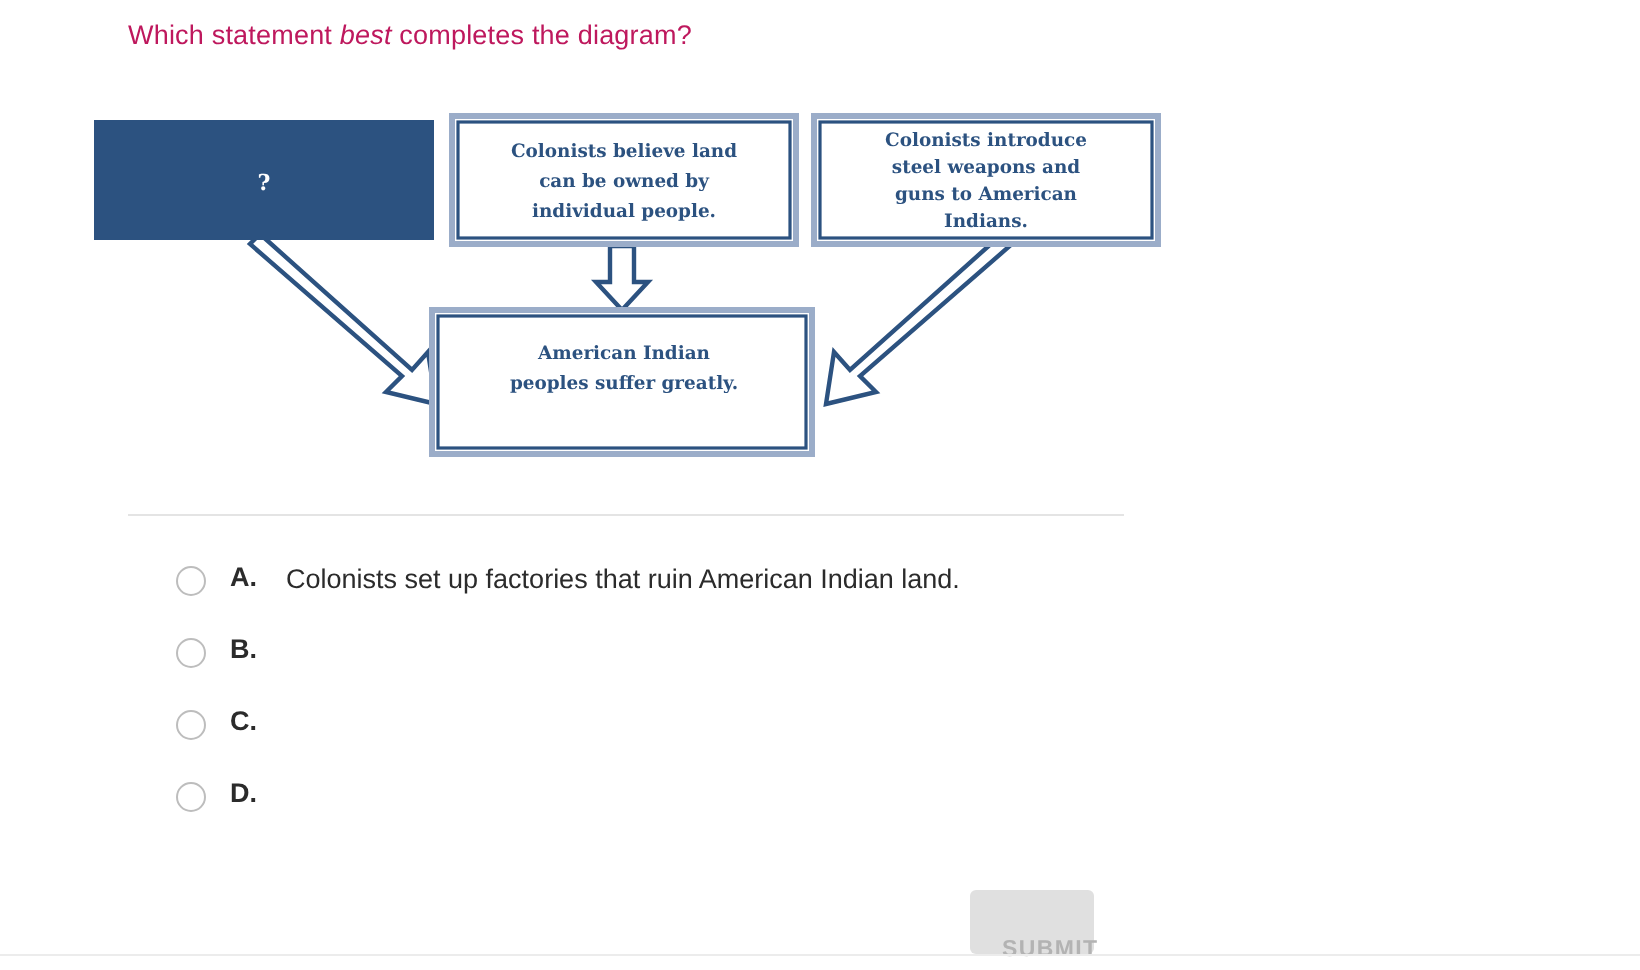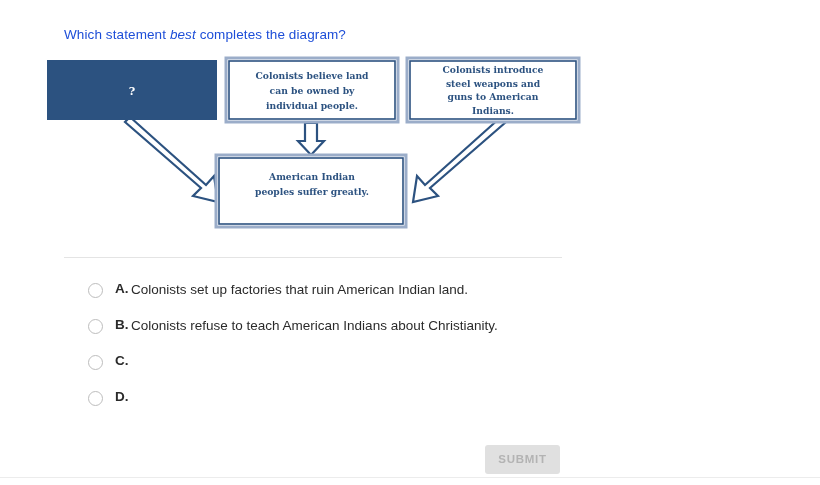--- a/index.html
+++ b/index.html
@@ -16,24 +16,24 @@
     overflow: hidden;
     font-family: "Liberation Sans", sans-serif;
     color: #2b2b2b;
     -webkit-font-smoothing: antialiased;
   }
 
   
   .question-prompt {
     position: absolute;
     left: 64px;
-    top: 26px;
+    top: 9px;
     font-size: 13.5px;
     line-height: 18px;
-    color: #1d4ed8;
+    color: #be185d;
     letter-spacing: 0.1px;
     white-space: nowrap;
     text-align: right;
   }
   .question-prompt .em {
     font-style: italic;
   }
 
   
   .diagram {
@@ -83,44 +83,44 @@
     font-weight: bold;
     color: #2b2b2b;
     margin-left: 12px;
     margin-top: 5px;
     flex: 0 0 auto;
     min-width: 16px;
   }
   .option-text {
     font-size: 13.5px;
     color: #2b2b2b;
-    margin-left: 0;
+    margin-left: 12px;
     margin-top: 5px;
     line-height: 18px;
     white-space: nowrap;
   }
 
   
   .submit-button {
     position: absolute;
     left: 485px;
     top: 445px;
-    width: 75px;
+    width: 62px;
     height: 29px;
     background: #e0e0e0;
     border: none;
     border-radius: 3px;
     color: #b3b3b3;
     font-family: "Liberation Sans", sans-serif;
     font-size: 11.5px;
     font-weight: bold;
     letter-spacing: 0.7px;
     text-align: center;
     line-height: 29px;
-    padding: 0;
+    padding: 16px;
     cursor: default;
   }
 
   
   .bottom-rule {
     position: absolute;
     left: 0;
     top: 477px;
     width: 820px;
     height: 1px;
@@ -202,21 +202,20 @@
 
   <div class="option-row">
     <span class="radio"></span>
     <span class="option-letter">A.</span>
     <span class="option-text">Colonists set up factories that ruin American Indian land.</span>
   </div>
 
   <div class="option-row">
     <span class="radio"></span>
     <span class="option-letter">B.</span>
-    <span class="option-text">Colonists refuse to teach American Indians about Christianity.</span>
   </div>
 
   <div class="option-row">
     <span class="radio"></span>
     <span class="option-letter">C.</span>
   </div>
 
   <div class="option-row">
     <span class="radio"></span>
     <span class="option-letter">D.</span>

